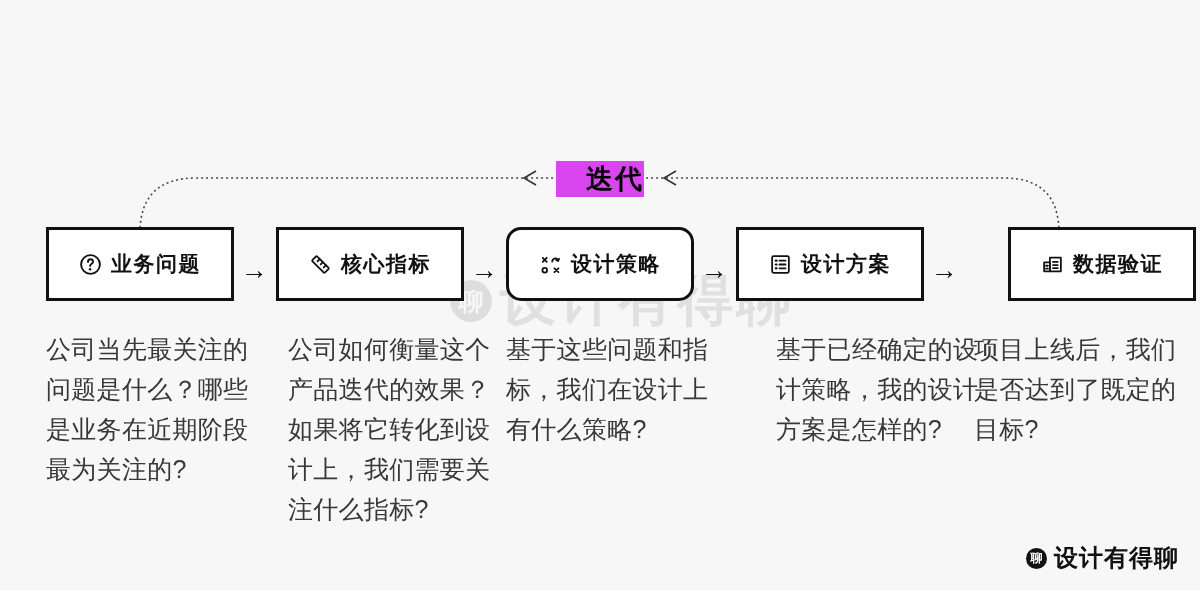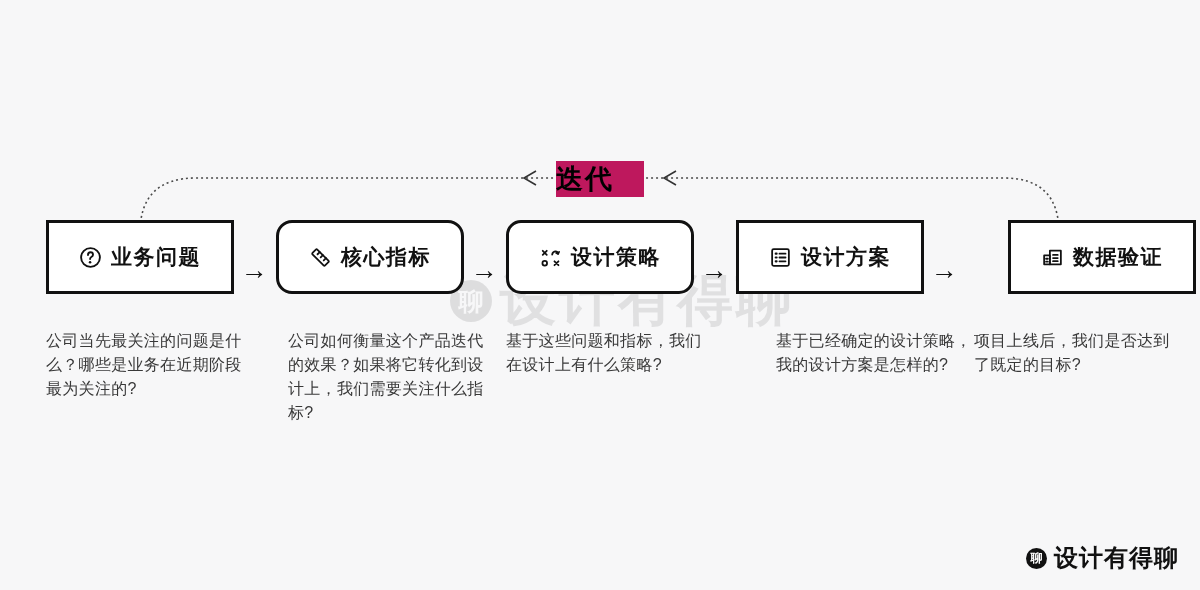--- a/index.html
+++ b/index.html
@@ -4,60 +4,60 @@
 <style>
   html,body{margin:0;padding:0;}
   body{
     width:1200px;height:590px;position:relative;overflow:hidden;
     background:#f7f7f8;
     font-family:"Liberation Sans", sans-serif;
   }
   
   .loop-svg{position:absolute;left:0;top:0;z-index:0;}
   .iteration-label{
-    position:absolute;left:556px;top:161px;width:88px;text-align:left;
-    font-size:27px;font-weight:800;color:#000;background:#be185d;z-index:2;
+    position:absolute;left:556px;top:161px;width:88px;text-align:right;
+    font-size:27px;font-weight:800;color:#000;background:#d946ef;z-index:2;
     letter-spacing:2px;
   }
   
   .watermark{
     position:absolute;left:450px;top:263px;z-index:0;
     display:flex;align-items:center;gap:8px;
   }
   .watermark-badge{
     width:42px;height:42px;border-radius:50%;
     background:rgba(0,0,0,0.10);color:#f7f7f8;
     font-size:25px;font-weight:bold;
     display:flex;align-items:center;justify-content:center;flex:0 0 auto;
   }
   .watermark-text{
     font-size:56px;font-weight:800;color:rgba(0,0,0,0.09);
     letter-spacing:3px;white-space:nowrap;
   }
   
   .step-box{
-    position:absolute;top:220px;width:188px;height:74px;box-sizing:border-box;
+    position:absolute;top:227px;width:188px;height:74px;box-sizing:border-box;
     background:#ffffff;border:3px solid #111111;z-index:1;
     display:flex;align-items:center;justify-content:center;gap:9px;
   }
   .step-box .icon{display:flex;align-items:center;flex:0 0 auto;}
   .step-title{
     font-size:21px;font-weight:800;color:#111111;letter-spacing:1.5px;white-space:nowrap;
   }
-  .box-1{left:46px;} .box-2{left:276px;border-radius:16px;} .box-3{left:506px;border-radius:15px;} .box-4{left:736px;text-align:center;} .box-5{left:966px;margin-left:42px;}
+  .box-1{left:46px;} .box-2{left:276px;} .box-3{left:506px;border-radius:15px;} .box-4{left:736px;text-align:center;} .box-5{left:966px;margin-left:42px;}
   
   .flow-arrow{
     position:absolute;top:253px;width:30px;text-align:center;z-index:1;
     font-size:27px;font-weight:bold;color:#111111;line-height:34px;
   }
   .arrow-1{left:239px;} .arrow-2{left:469px;} .arrow-3{left:699px;} .arrow-4{left:929px;}
   
   .step-desc{
     position:absolute;top:329px;width:206px;z-index:1;
-    font-size:16px;line-height:24px;color:#383838;letter-spacing:0.3px;
+    font-size:25px;line-height:40px;color:#383838;letter-spacing:0.3px;
   }
   .desc-1{left:46px;} .desc-2{left:288px;} .desc-3{left:506px;} .desc-4{left:776px;} .desc-5{left:966px;margin-left:8px;}
   
   .brand{
     position:absolute;left:1026px;top:542px;z-index:1;
     display:flex;align-items:center;gap:7px;
   }
   .brand-badge{
     width:21px;height:21px;border-radius:50%;background:#111111;color:#ffffff;
     font-size:12px;font-weight:bold;

